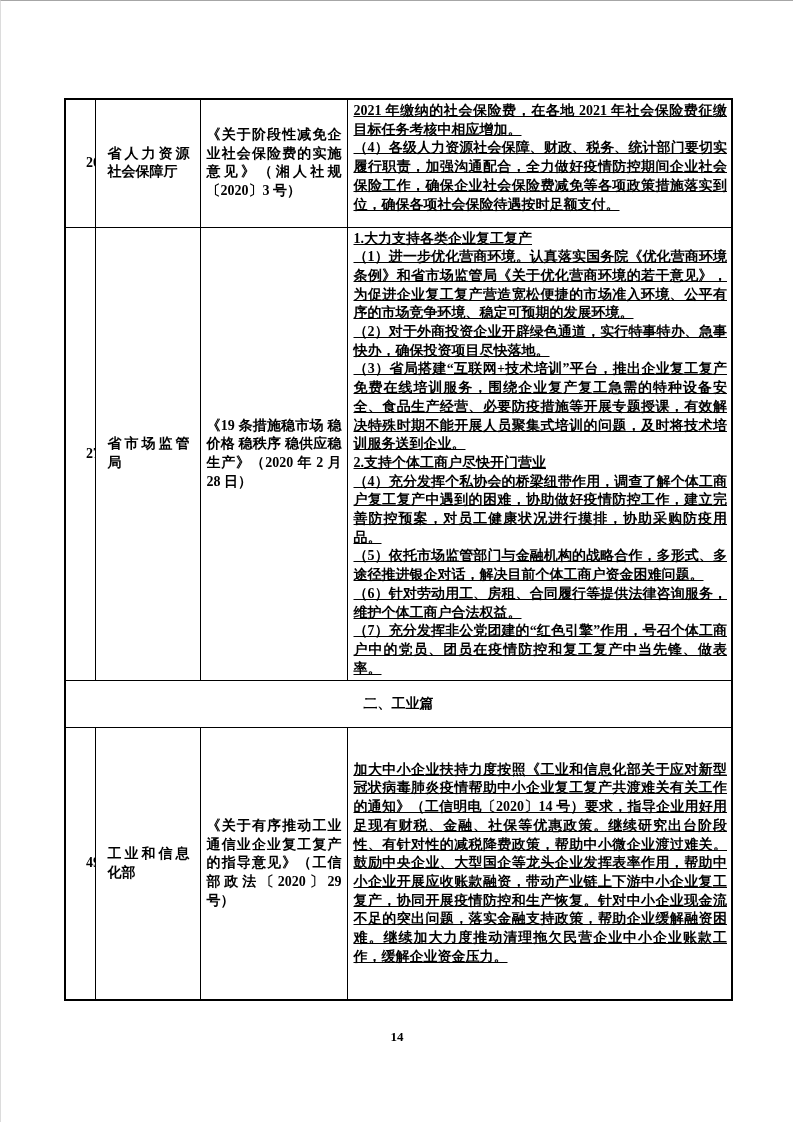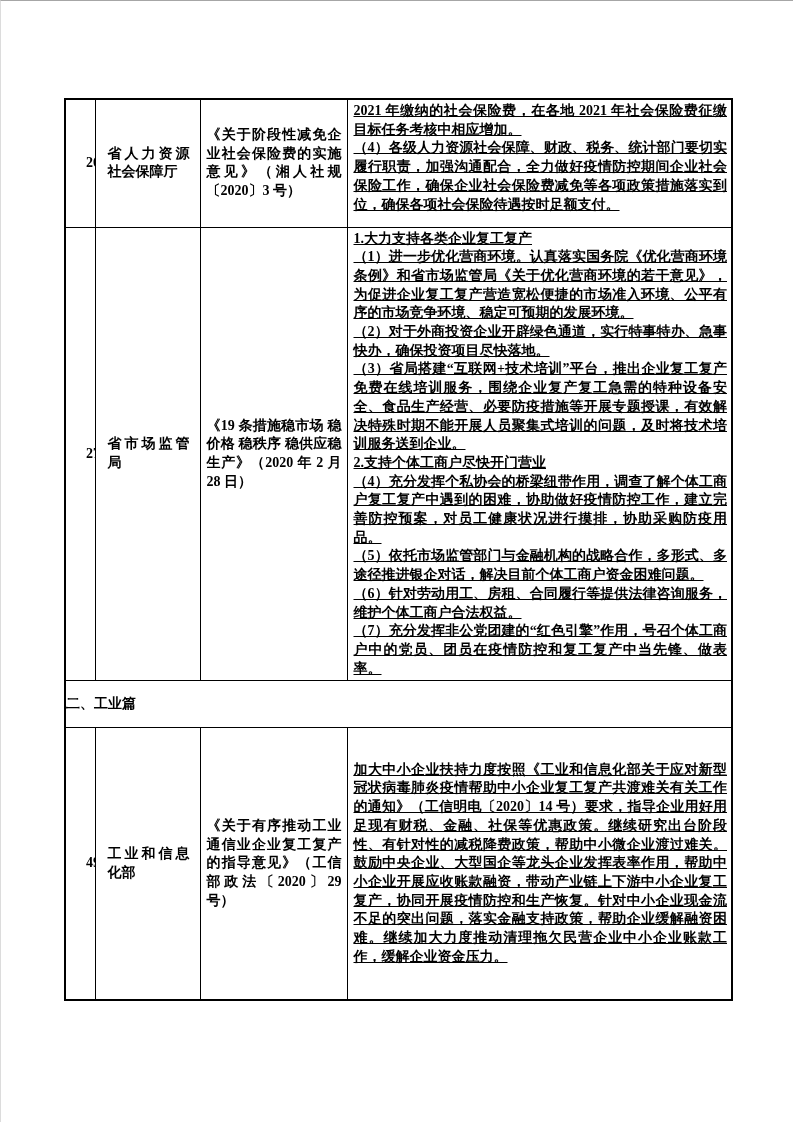--- a/index.html
+++ b/index.html
@@ -53,21 +53,21 @@
   td.content-cell {
     padding: 2px 4px 2px 6px;
   }
   td.content-cell p {
     margin: 0;
     text-align: justify;
     text-decoration: underline;
   }
   tr.v-top td.content-cell { vertical-align: top; }
   td.section-cell {
-    text-align: left;
+    text-align: center;
     font-size: 16px;
     padding: 0;
     font-family: Liberation Serif, serif;
   }
   .page-number {
     position: absolute;
     top: 1028px;
     left: 0;
     width: 100%;
     text-align: center;
@@ -124,13 +124,14 @@
         <td class="no-cell">49</td>
         <td class="agency-cell">工业和信息化部</td>
         <td class="doc-cell">《关于有序推动工业通信业企业复工复产的指导意见》（工信部政法〔2020〕29 号）</td>
         <td class="content-cell">
           <p>加大中小企业扶持力度按照《工业和信息化部关于应对新型冠状病毒肺炎疫情帮助中小企业复工复产共渡难关有关工作的通知》（工信明电〔2020〕14 号）要求，指导企业用好用足现有财税、金融、社保等优惠政策。继续研究出台阶段性、有针对性的减税降费政策，帮助中小微企业渡过难关。鼓励中央企业、大型国企等龙头企业发挥表率作用，帮助中小企业开展应收账款融资，带动产业链上下游中小企业复工复产，协同开展疫情防控和生产恢复。针对中小企业现金流不足的突出问题，落实金融支持政策，帮助企业缓解融资困难。继续加大力度推动清理拖欠民营企业中小企业账款工作，缓解企业资金压力。</p>
         </td>
       </tr>
     </tbody>
   </table>
 
+  <div class="page-number">14</div>
 </div>
 
 </body></html>

